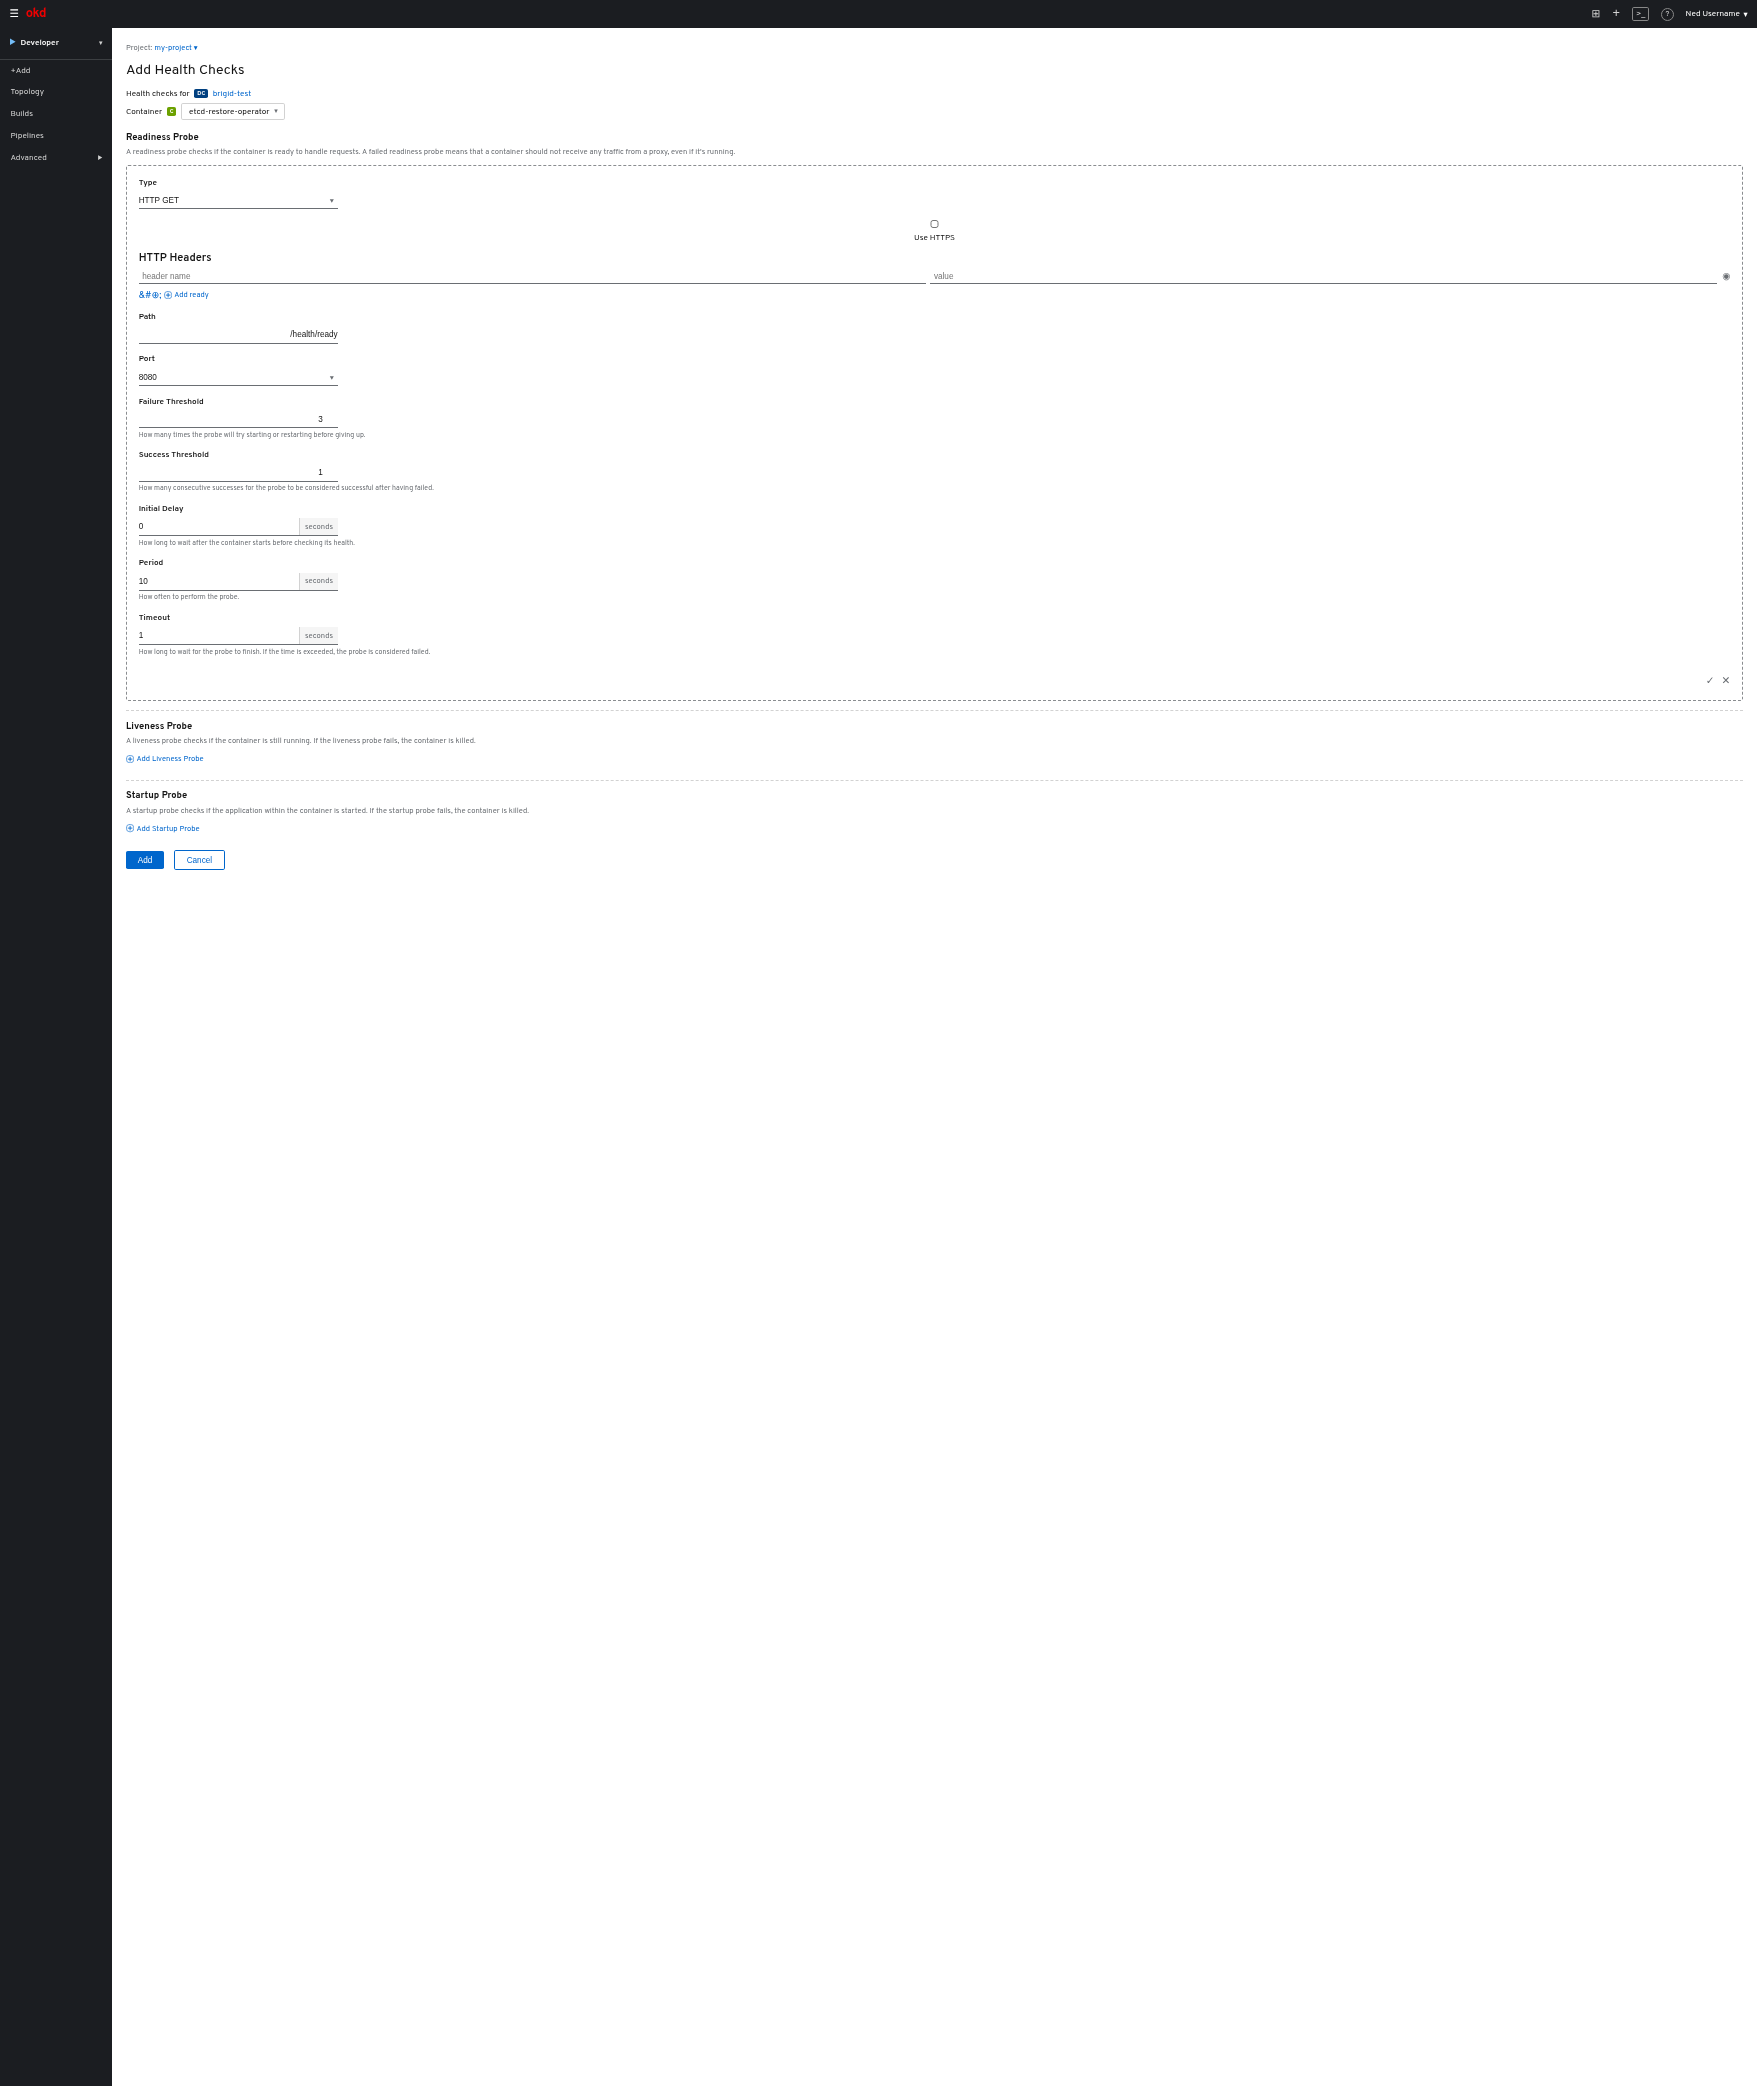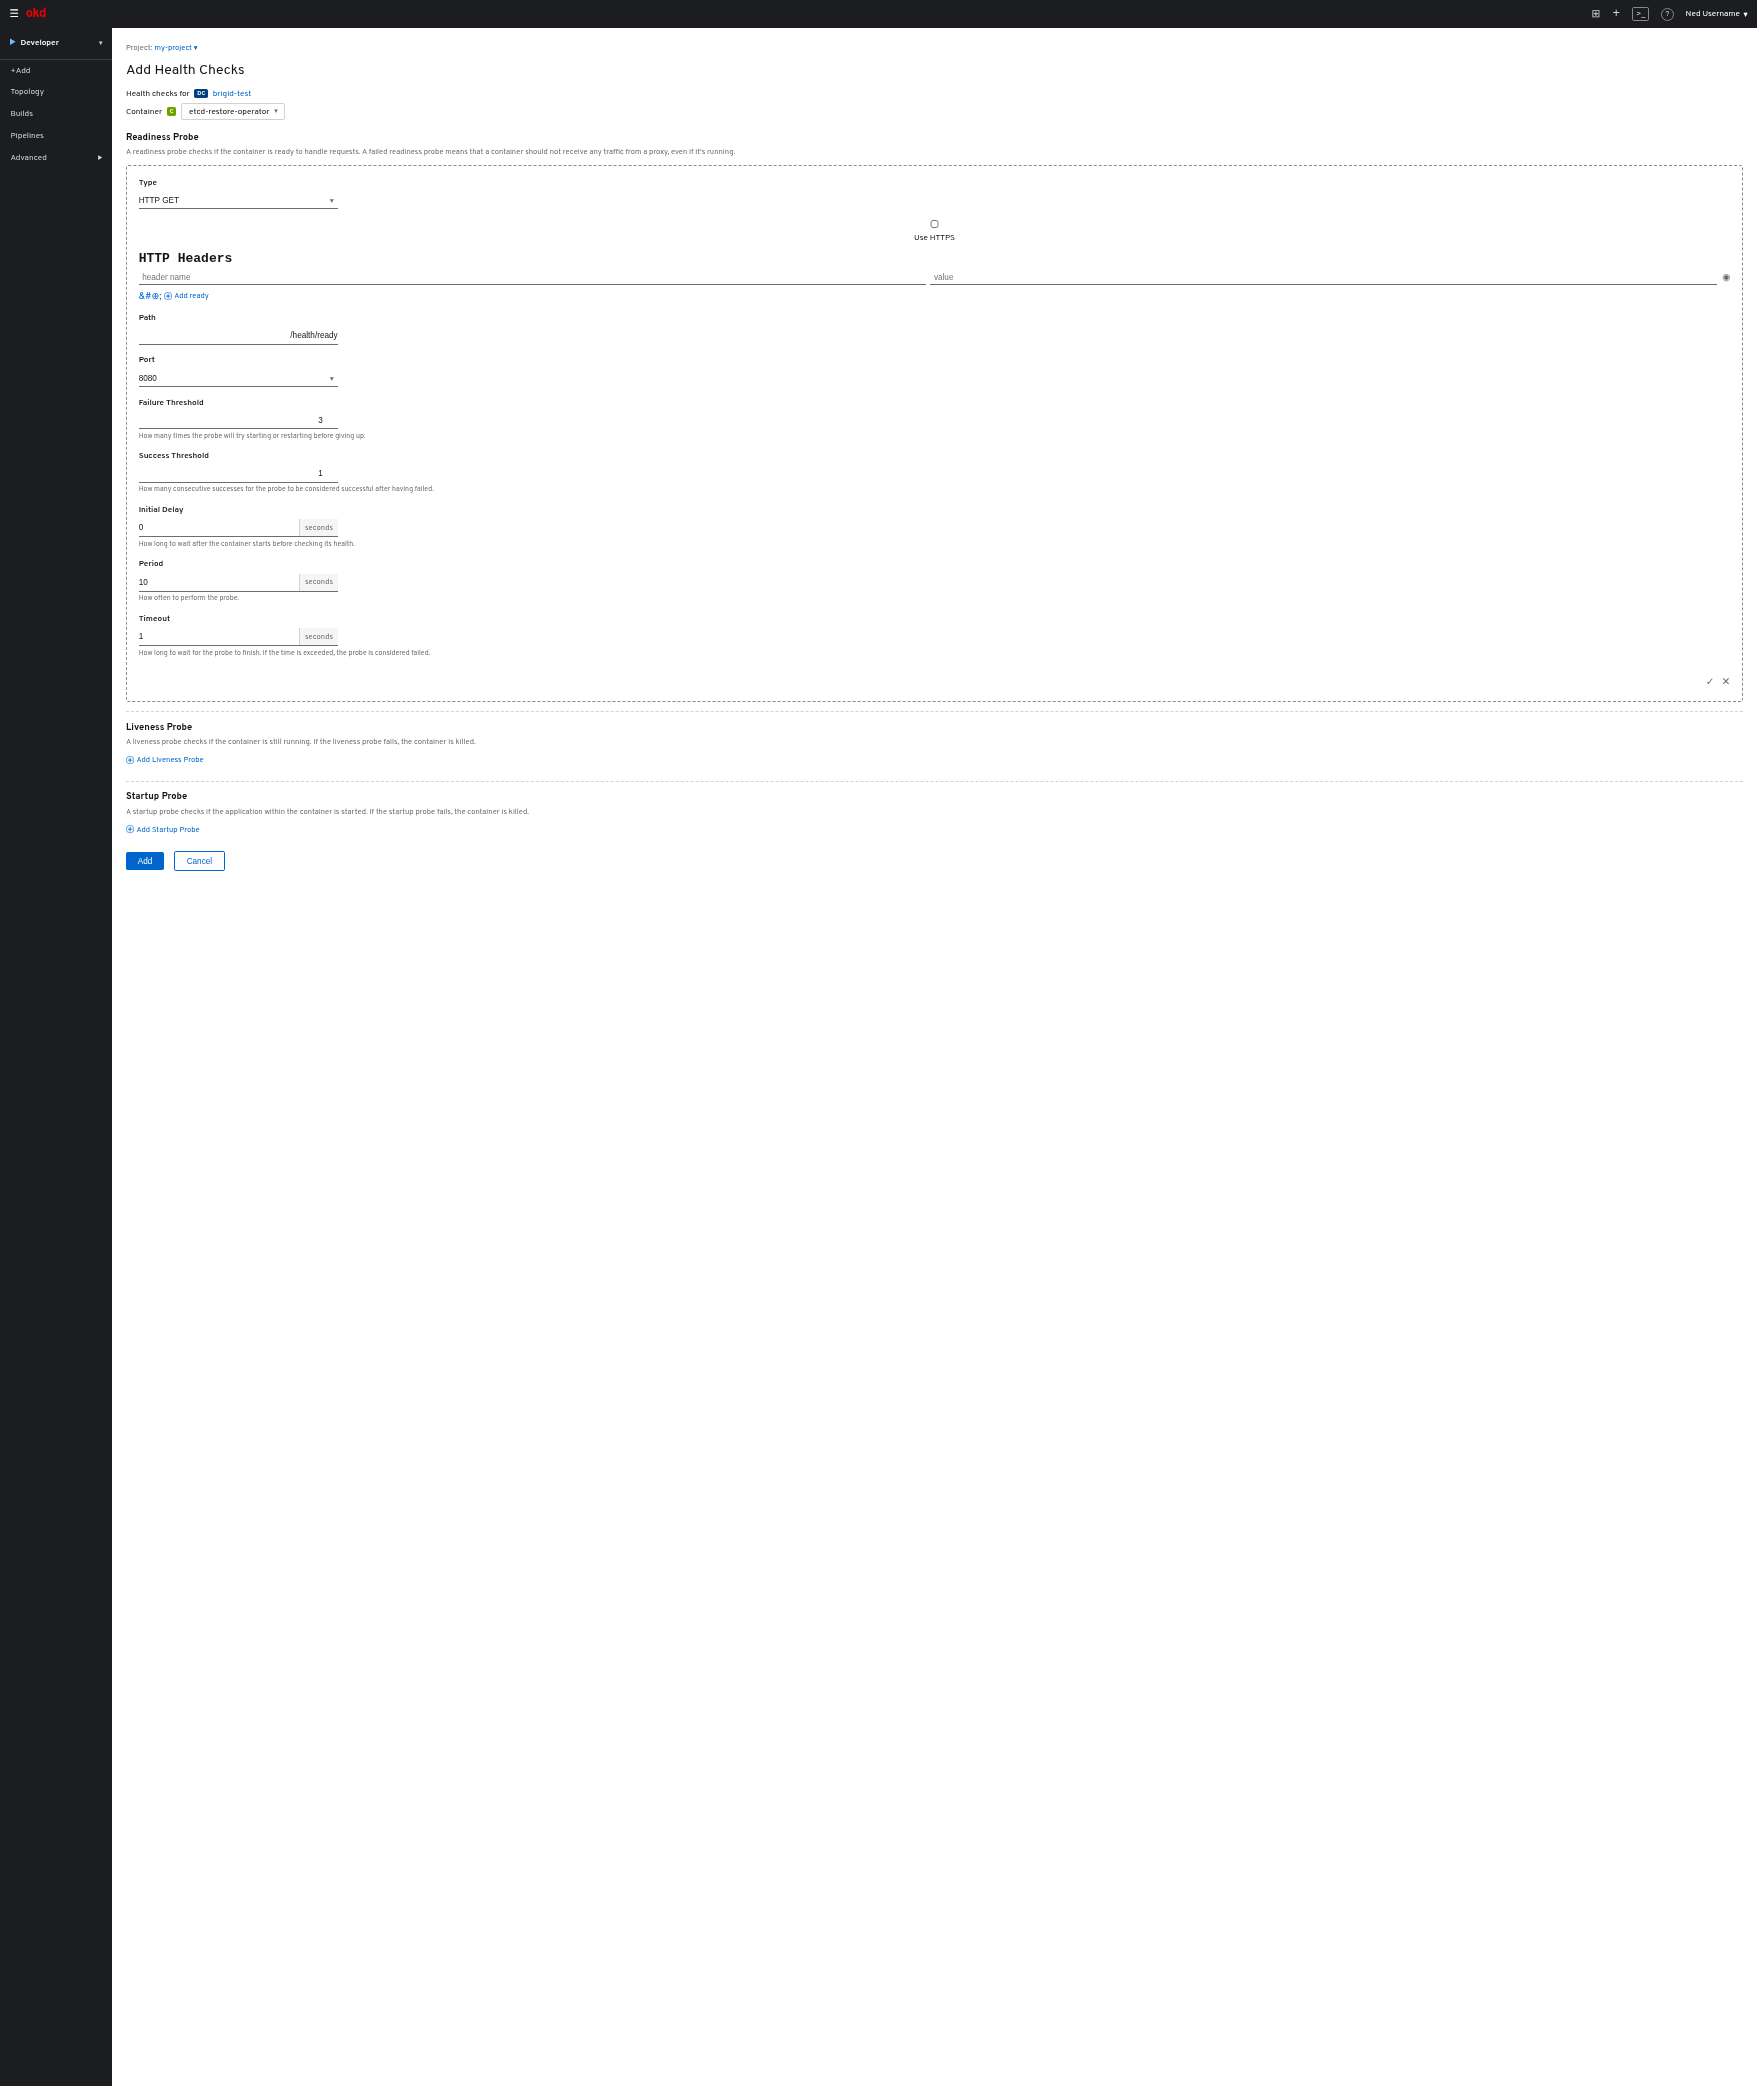--- a/index.html
+++ b/index.html
@@ -178,21 +178,21 @@
       display: flex;
       align-items: center;
       gap: 4.7px;
       margin-bottom: 8.2px;
       flex-direction: column;
     }
     .checkbox-row input[type="checkbox"] { width: 8.2px; height: 8.2px; }
     .checkbox-row label { font-size: 8.2px; color: #151515; cursor: pointer; }
 
     
-    .http-headers-label { font-size: 13px; font-weight: 600; margin-bottom: 4.7px; display: block; font-family: Liberation Mono, monospace; }
+    .http-headers-label { font-size: 11px; font-weight: 600; margin-bottom: 4.7px; display: block; }
     .headers-row {
       display: flex;
       align-items: center;
       gap: 4.7px;
       margin-bottom: 4.7px;
     }
     .headers-row input {
       border: none;
       border-bottom: 0.6px solid #6a6e73;
       padding: 2.3px 3.5px;

